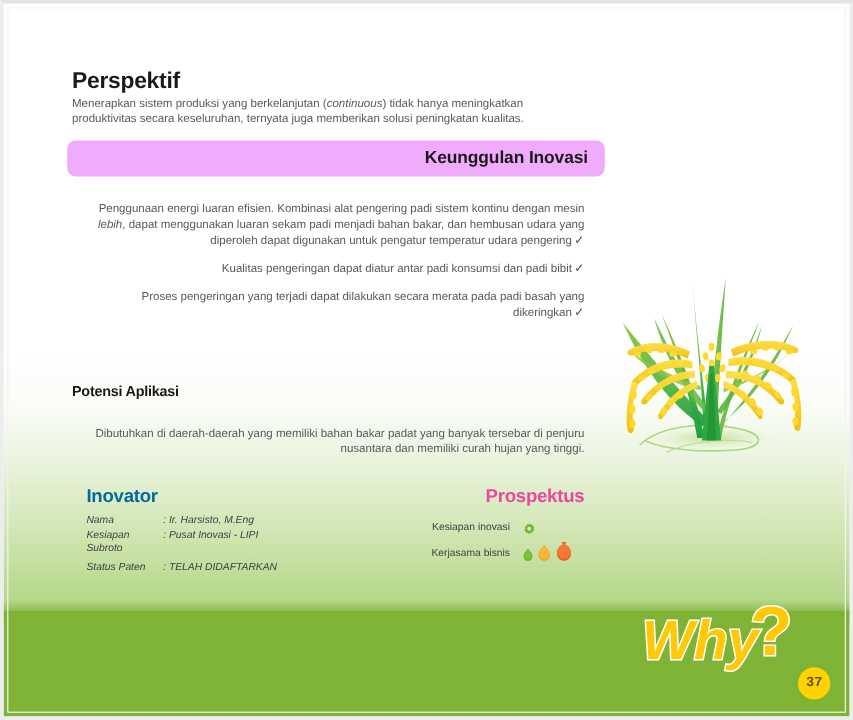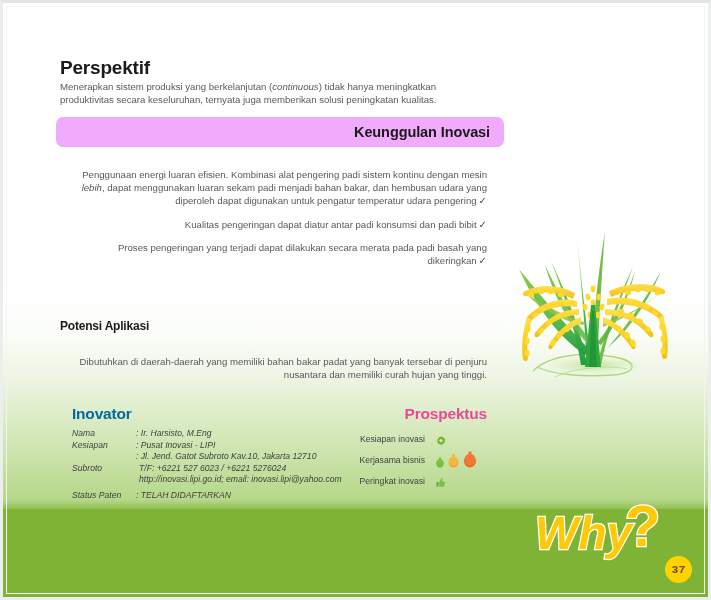--- a/index.html
+++ b/index.html
@@ -416,25 +416,20 @@
       <div class="row">
         <div class="key">Nama</div>
         <div class="val">: Ir. Harsisto, M.Eng</div>
       </div>
       <div class="row">
         <div class="key">Kesiapan</div>
         <div class="val">: Pusat Inovasi - LIPI</div>
       </div>
       <div class="row row-alamat">
         <div class="key">Subroto</div>
-        <div class="val">
-          <div>: Jl. Jend. Gatot Subroto Kav.10, Jakarta 12710</div>
-          <div class="sub">T/F: +6221 527 6023 / +6221 5276024</div>
-          <div class="sub">http://inovasi.lipi.go.id; email: inovasi.lipi@yahoo.com</div>
-        </div>
       </div>
       <div class="row row-status">
         <div class="key">Status Paten</div>
         <div class="val">: TELAH DIDAFTARKAN</div>
       </div>
     </div>
 
     <div id="prospektus-title">Prospektus</div>
     <div id="prospektus-rows">
 
@@ -459,29 +454,20 @@
             <path fill="#f5a623" d="M9 1h6l-1.6 3.2c4.6 1.6 7.6 5.6 7.6 11.2 0 6-4 9.6-9 9.6S3 21.4 3 15.4c0-5.6 3-9.6 7.6-11.2z"></path>
             <path fill="#ffc85c" d="M9.6 4.2h4.8c3.6 1.6 5.6 5 5.6 9.4 0 5.2-3.4 8.4-8 8.4s-8-3.2-8-8.4c0-4.4 2-7.8 5.6-9.4z" opacity="0.45"></path>
           </svg>
           <svg width="16" height="17" viewBox="0 0 24 26">
             <path fill="#ef6421" d="M9 1h6l-1.6 3.2c4.6 1.6 7.6 5.6 7.6 11.2 0 6-4 9.6-9 9.6S3 21.4 3 15.4c0-5.6 3-9.6 7.6-11.2z"></path>
             <path fill="#ff9a5c" d="M9.6 4.2h4.8c3.6 1.6 5.6 5 5.6 9.4 0 5.2-3.4 8.4-8 8.4s-8-3.2-8-8.4c0-4.4 2-7.8 5.6-9.4z" opacity="0.35"></path>
           </svg>
         </div>
       </div>
 
-      <div class="prow">
-        <div class="plabel">Peringkat inovasi</div>
-        <div class="picons">
-          <svg width="12" height="12" viewBox="0 0 24 24">
-            <path fill="#7cc040" d="M8.4 10.2l4-7.4c.5-1 2-.8 2.3.3l.3 1.4c.2 1-.1 2-.7 2.9l-.9 1.4h5c1.2 0 2 1.1 1.7 2.2l-1.9 7c-.2.9-1 1.5-1.9 1.5H8.4z"></path>
-            <rect x="3" y="10" width="4" height="9.5" rx="1" fill="#62a92f"></rect>
-          </svg>
-        </div>
-      </div>
 
     </div>
 
     <svg id="why-lockup" viewBox="0 0 140 62">
       <text x="2" y="49" font-family="'Liberation Sans', sans-serif" font-size="46" font-weight="bold" font-style="italic" fill="#ffc907" stroke="#ffffff" stroke-width="2.4" paint-order="stroke">Why</text>
       <text x="92" y="46" font-family="'Liberation Sans', sans-serif" font-size="58" font-weight="bold" fill="#ffc907" stroke="#ffffff" stroke-width="2.4" paint-order="stroke">?</text>
     </svg>
 
     <div id="page-number">37</div>
 

